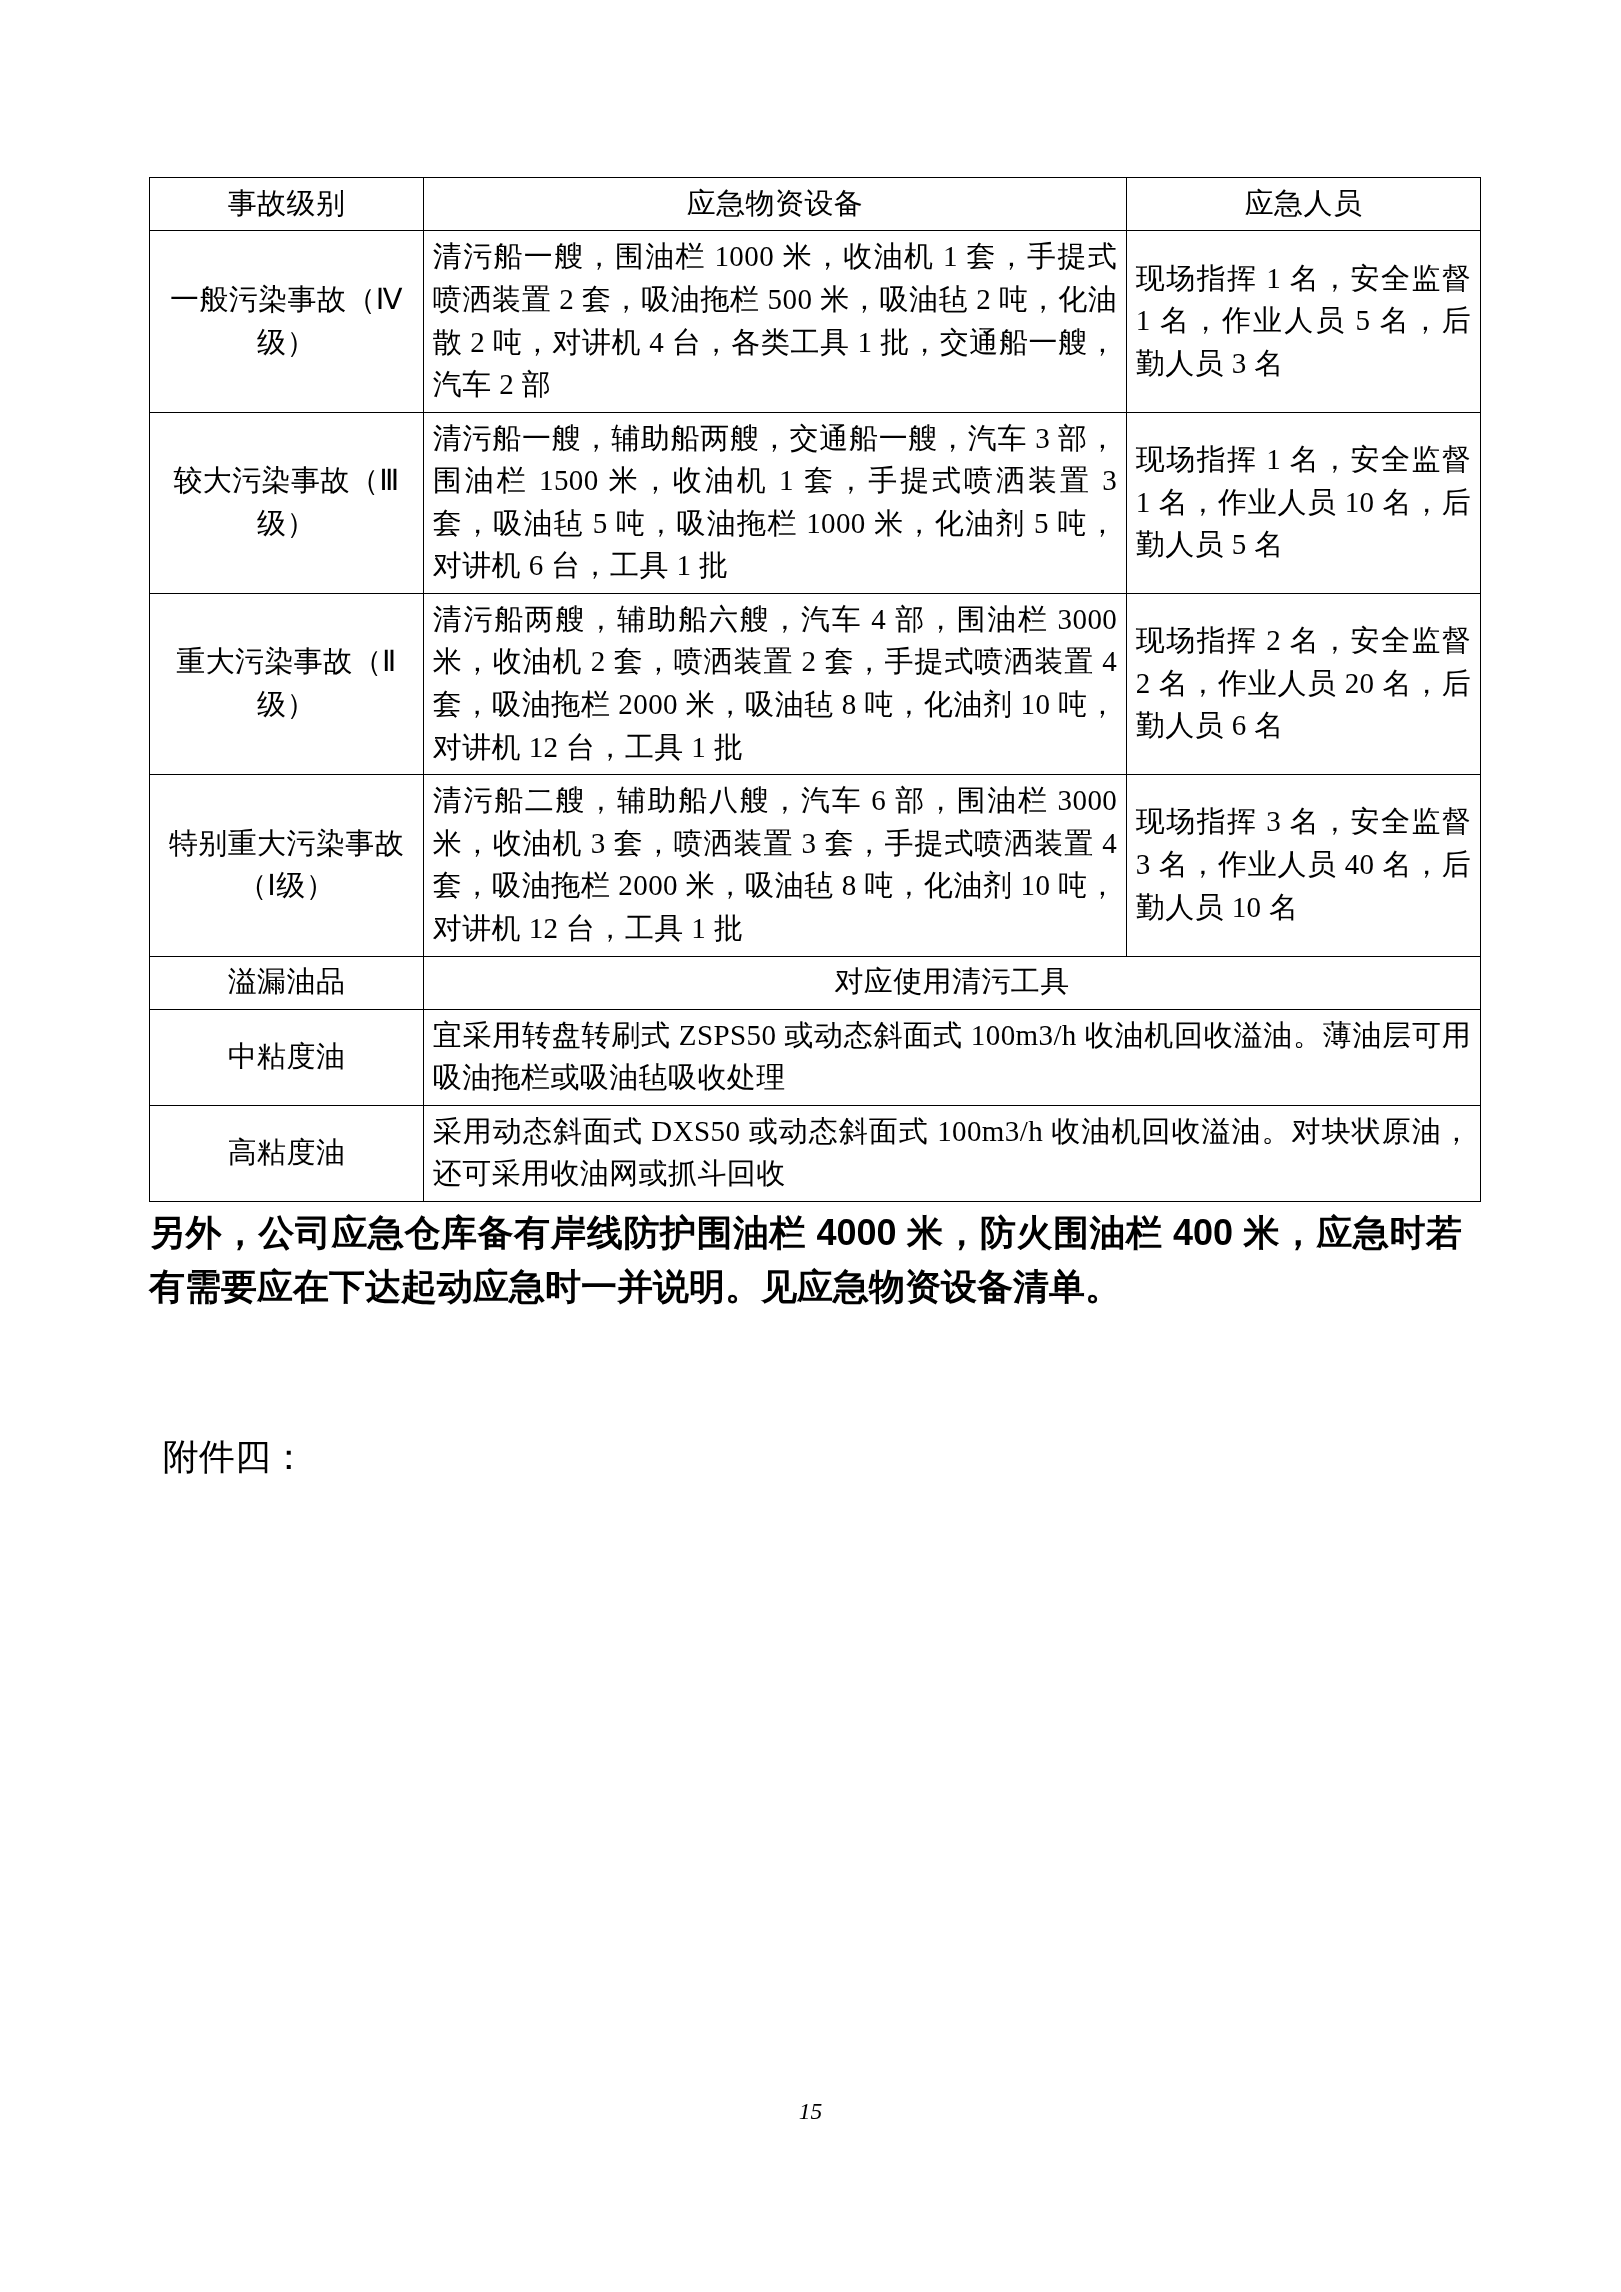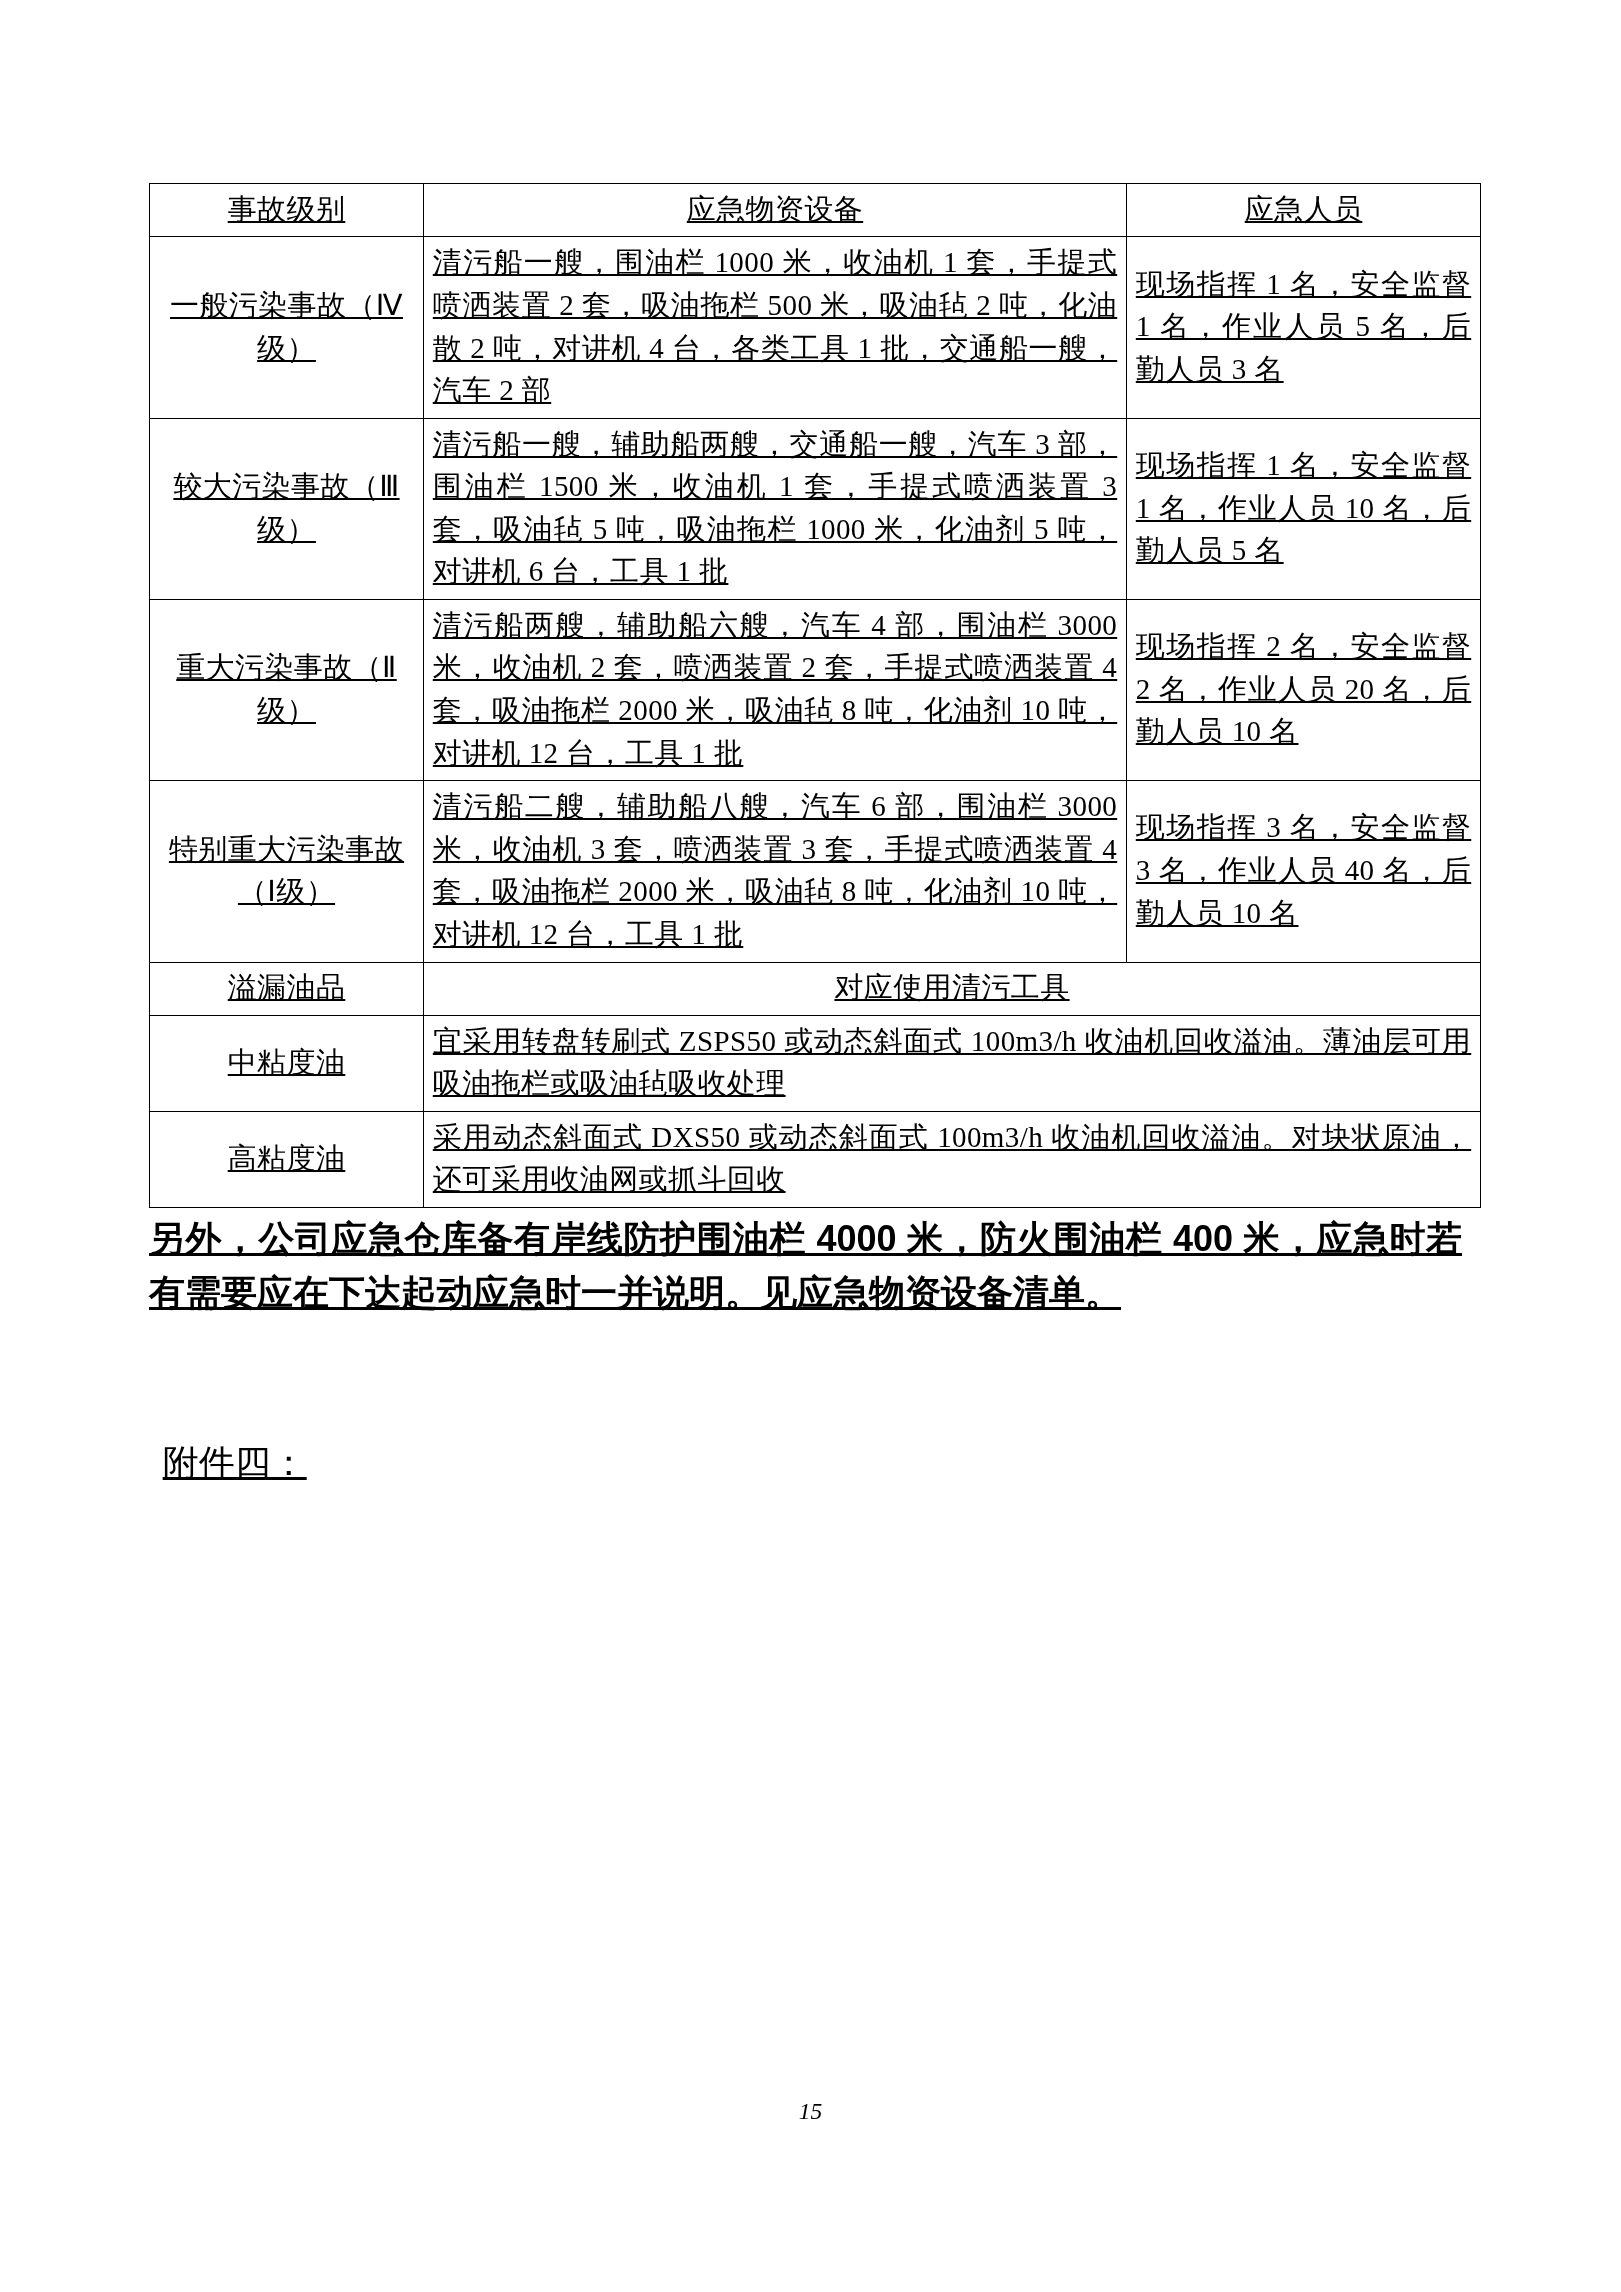--- a/index.html
+++ b/index.html
@@ -16,23 +16,22 @@
     width: 1621px;
     height: 2293px;
     background: #ffffff;
     box-sizing: border-box;
     padding: 0;
     overflow: hidden;
   }
   .content {
     position: absolute;
     left: 149px;
-    top: 183px;
+    top: 177px;
     width: 1333px;
-    text-decoration: underline;
   }
 
   table.doc-table {
     border-collapse: collapse;
     width: 1331px;
     table-layout: fixed;
   }
   table.doc-table td {
     border: 1.5px solid #000000;
     vertical-align: middle;
@@ -124,21 +123,21 @@
 
         <tr class="thickline">
           <td class="cell-center">较大污染事故（Ⅲ级）</td>
           <td class="cell-just">清污船一艘，辅助船两艘，交通船一艘，汽车 3 部，围油栏 1500 米，收油机 1 套，手提式喷洒装置 3 套，吸油毡 5 吨，吸油拖栏 1000 米，化油剂 5 吨，对讲机 6 台，工具 1 批</td>
           <td class="cell-just">现场指挥 1 名，安全监督 1 名，作业人员 10 名，后勤人员 5 名</td>
         </tr>
 
         <tr class="thickline">
           <td class="cell-center">重大污染事故（Ⅱ级）</td>
           <td class="cell-just">清污船两艘，辅助船六艘，汽车 4 部，围油栏 3000 米，收油机 2 套，喷洒装置 2 套，手提式喷洒装置 4 套，吸油拖栏 2000 米，吸油毡 8 吨，化油剂 10 吨，对讲机 12 台，工具 1 批</td>
-          <td class="cell-just">现场指挥 2 名，安全监督 2 名，作业人员 20 名，后勤人员 10 名</td>
+          <td class="cell-just">现场指挥 2 名，安全监督 2 名，作业人员 20 名，后勤人员 6 名</td>
         </tr>
 
         <tr class="thickline">
           <td class="cell-center">特别重大污染事故（Ⅰ级）</td>
           <td class="cell-just">清污船二艘，辅助船八艘，汽车 6 部，围油栏 3000 米，收油机 3 套，喷洒装置 3 套，手提式喷洒装置 4 套，吸油拖栏 2000 米，吸油毡 8 吨，化油剂 10 吨，对讲机 12 台，工具 1 批</td>
           <td class="cell-just">现场指挥 3 名，安全监督 3 名，作业人员 40 名，后勤人员 10 名</td>
         </tr>
 
         <tr class="oil-head thickline">
           <td class="cell-center">溢漏油品</td>

